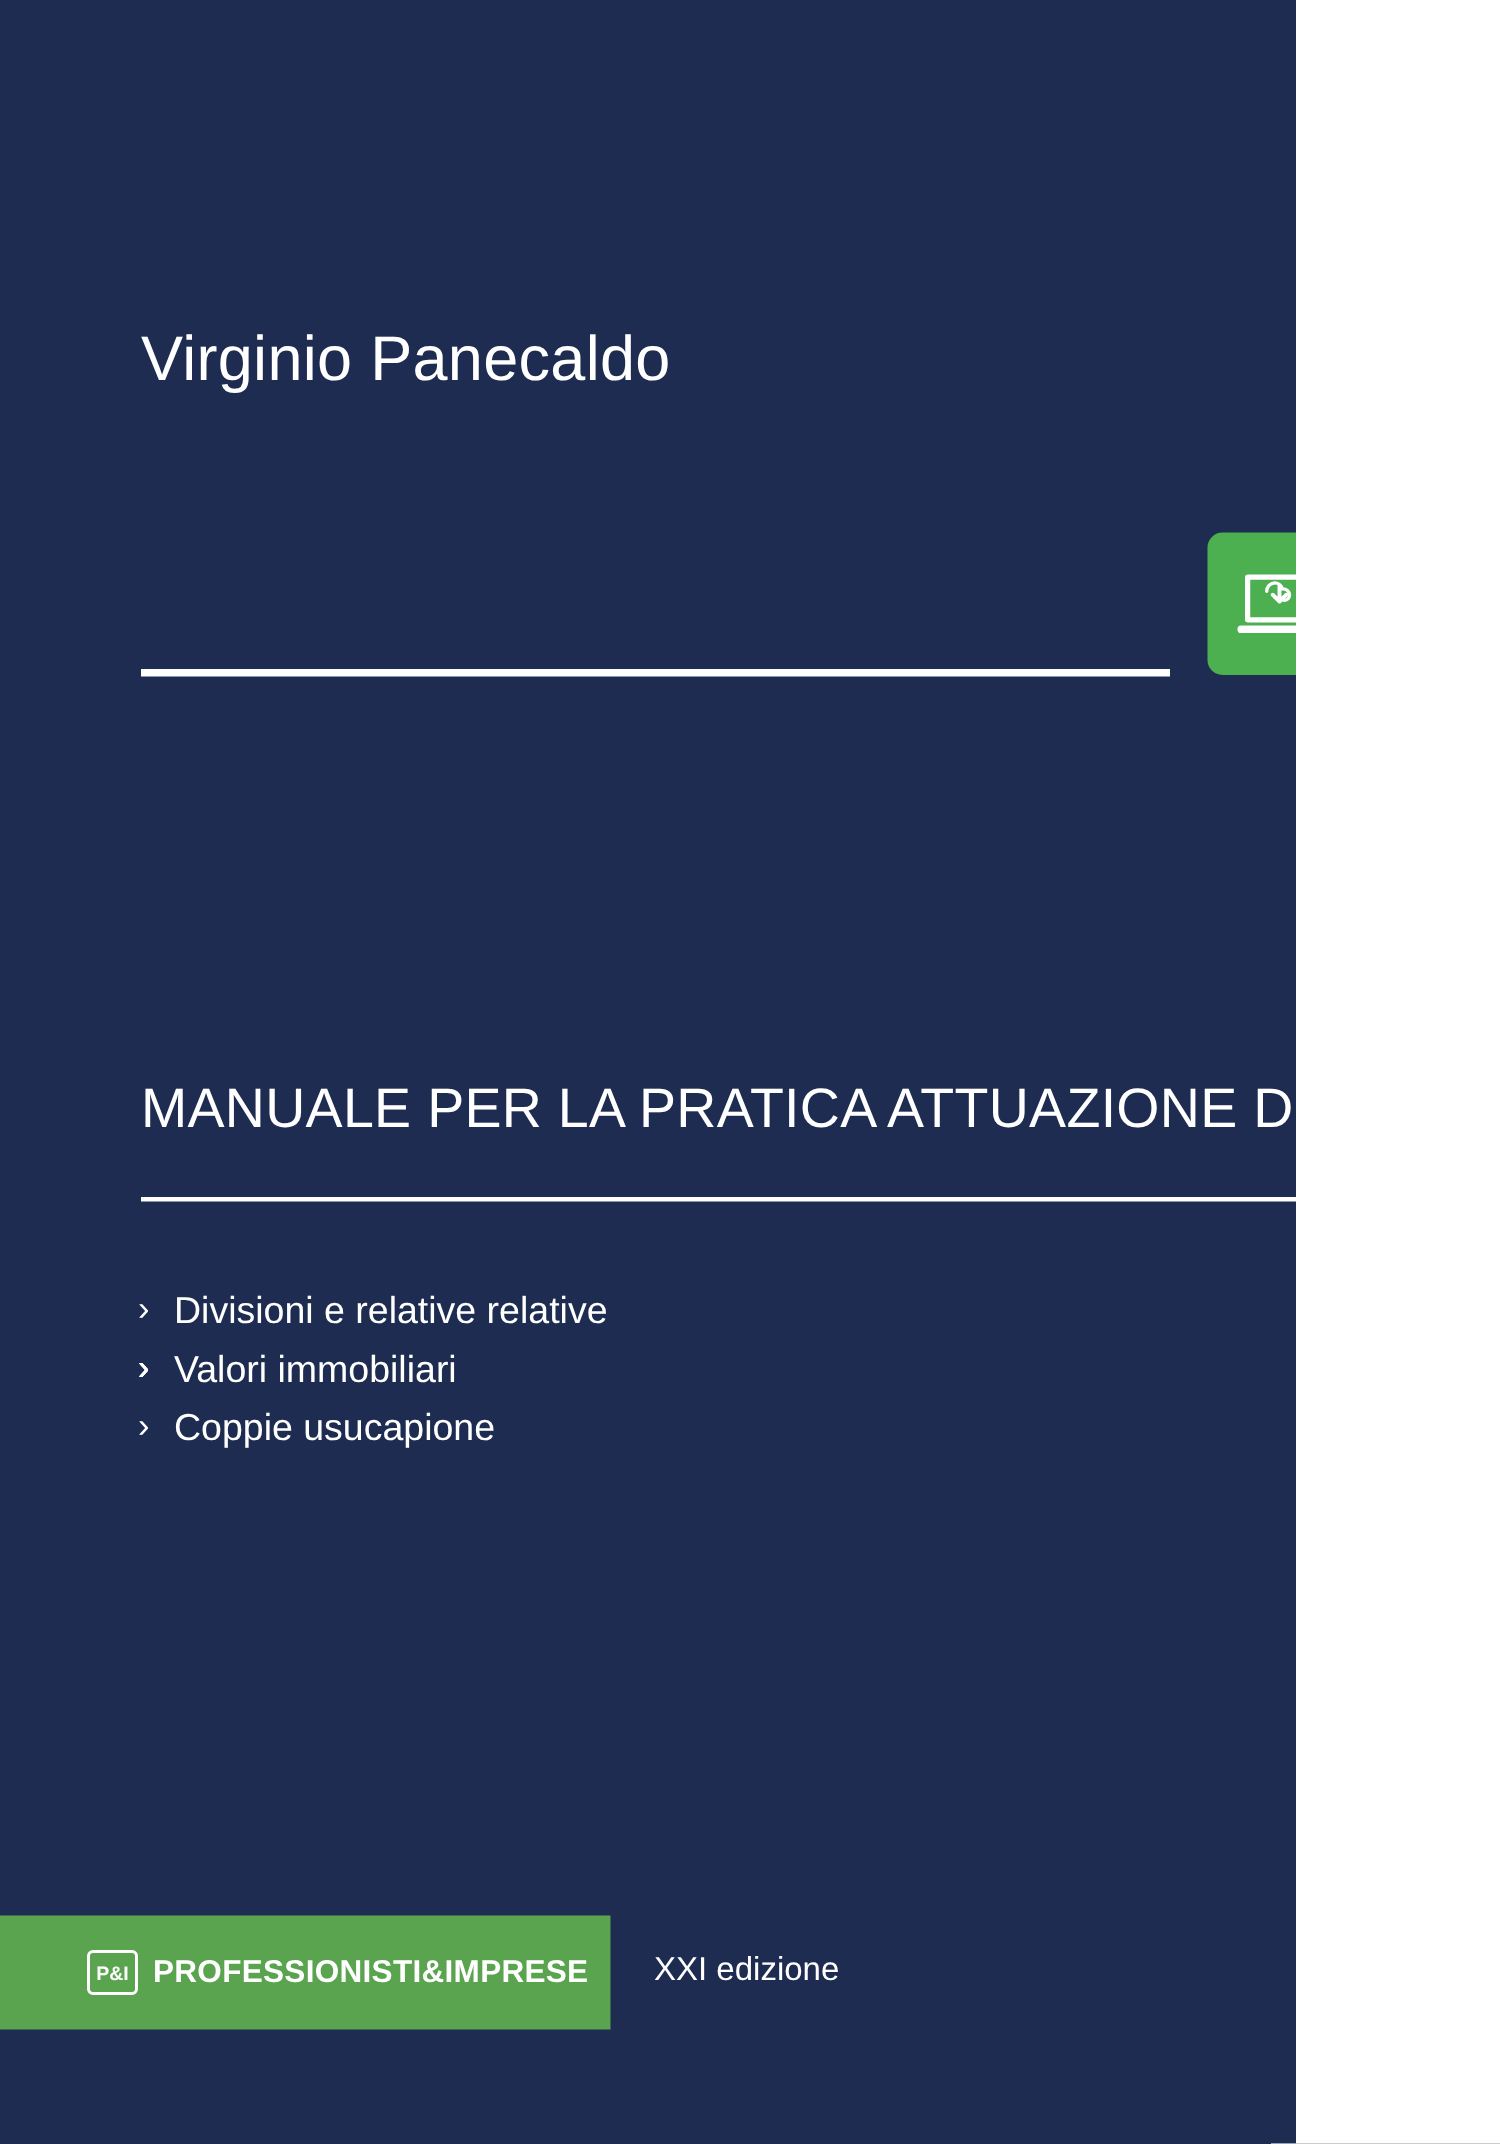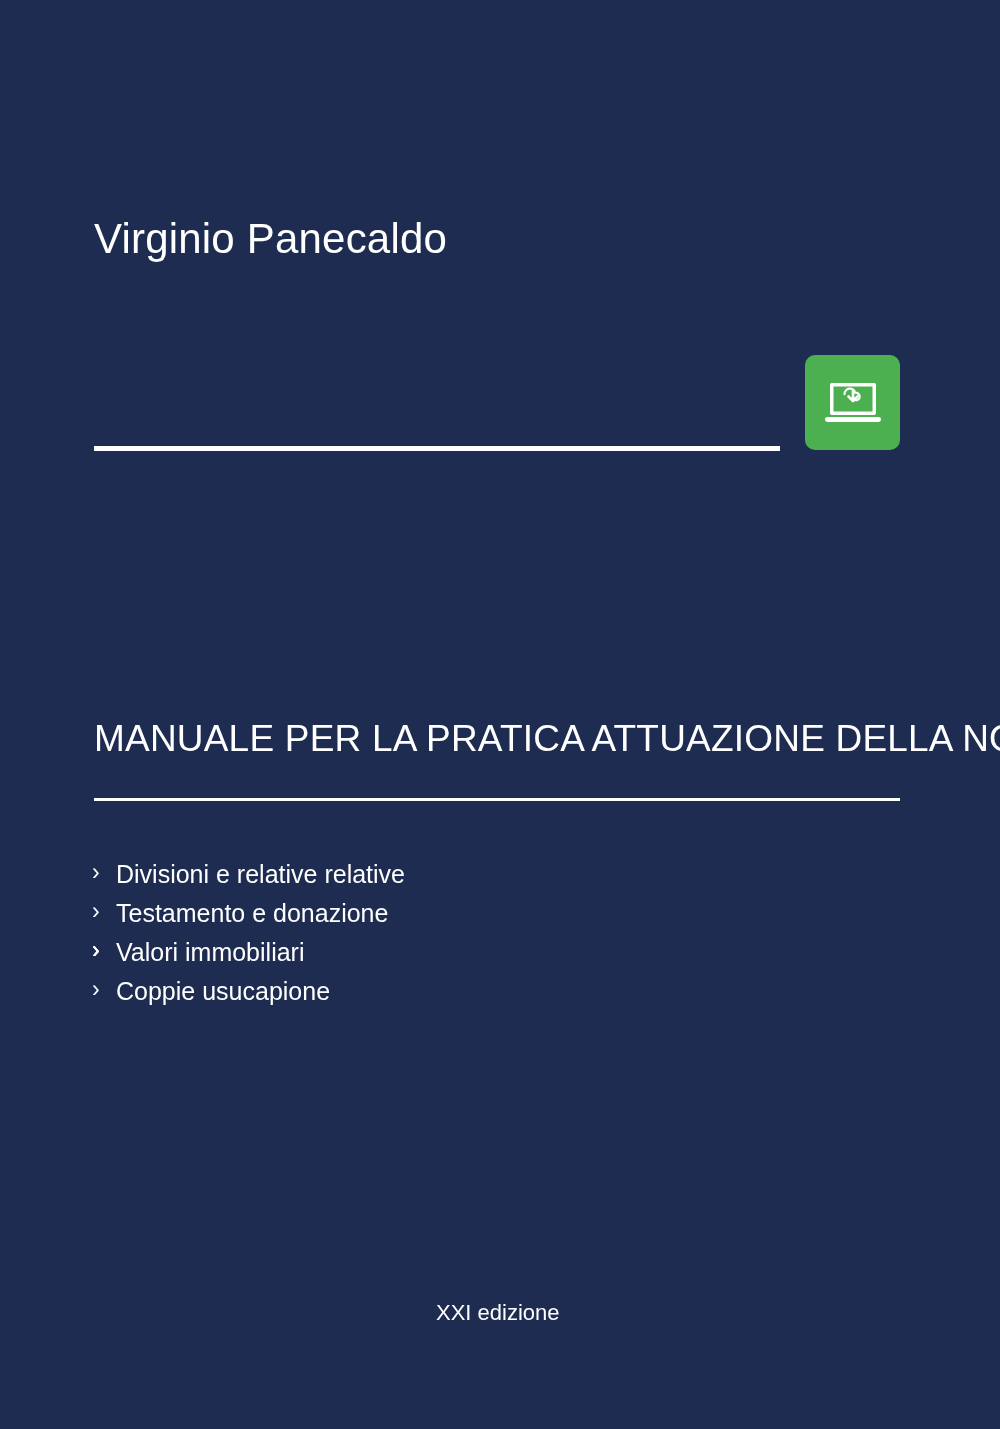--- a/index.html
+++ b/index.html
@@ -5,21 +5,21 @@
   html, body {
     margin: 0;
     padding: 0;
     background: #ffffff;
   }
   body {
     font-family: "Liberation Sans", sans-serif;
   }
   .cover {
     position: relative;
-    width: 1000px;
+    width: 864px;
     height: 1429px;
     background: #1d2c50;
     overflow: hidden;
   }
 
   
   .author {
     position: absolute;
     left: 94px;
     top: 218px;
@@ -240,25 +240,29 @@
 
   <div class="rule-top"></div>
 
 
   <div class="subtitle">MANUALE PER LA PRATICA ATTUAZIONE DELLA NORMATIVA</div>
 
   <div class="rule-mid"></div>
 
   <ul class="bullets">
     <li><span class="chev">›</span><span>Divisioni e relative relative</span></li>
-    <li><span class="chev">›</span><span>Testamento e donazione</span></li>
+    <li><span class="chev">›</span></li>
     <li><span class="chev">›</span></li>
     <li><span class="chev">›</span></li>
     <li><span class="chev">›</span></li>
     <li><span class="chev">›</span><span>Valori immobiliari</span></li>
     <li><span class="chev">›</span><span>Coppie usucapione</span></li>
   </ul>
 
+  <div class="band">
+    <div class="pi-mark">P&amp;I</div>
+    <div class="band-label">PROFESSIONISTI&amp;IMPRESE</div>
+  </div>
 
   <div class="edition">XXI edizione</div>
 
 
 </div>
 
 </body></html>

